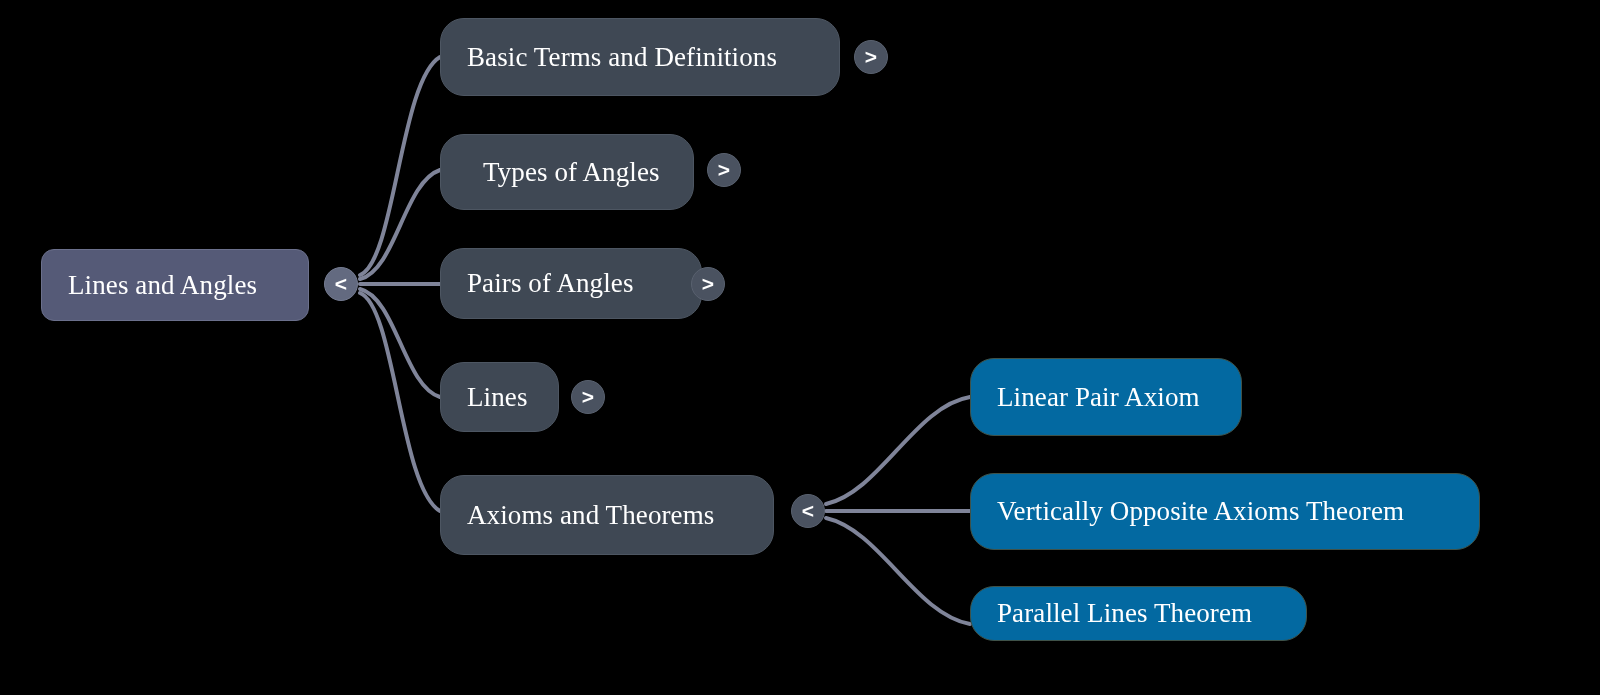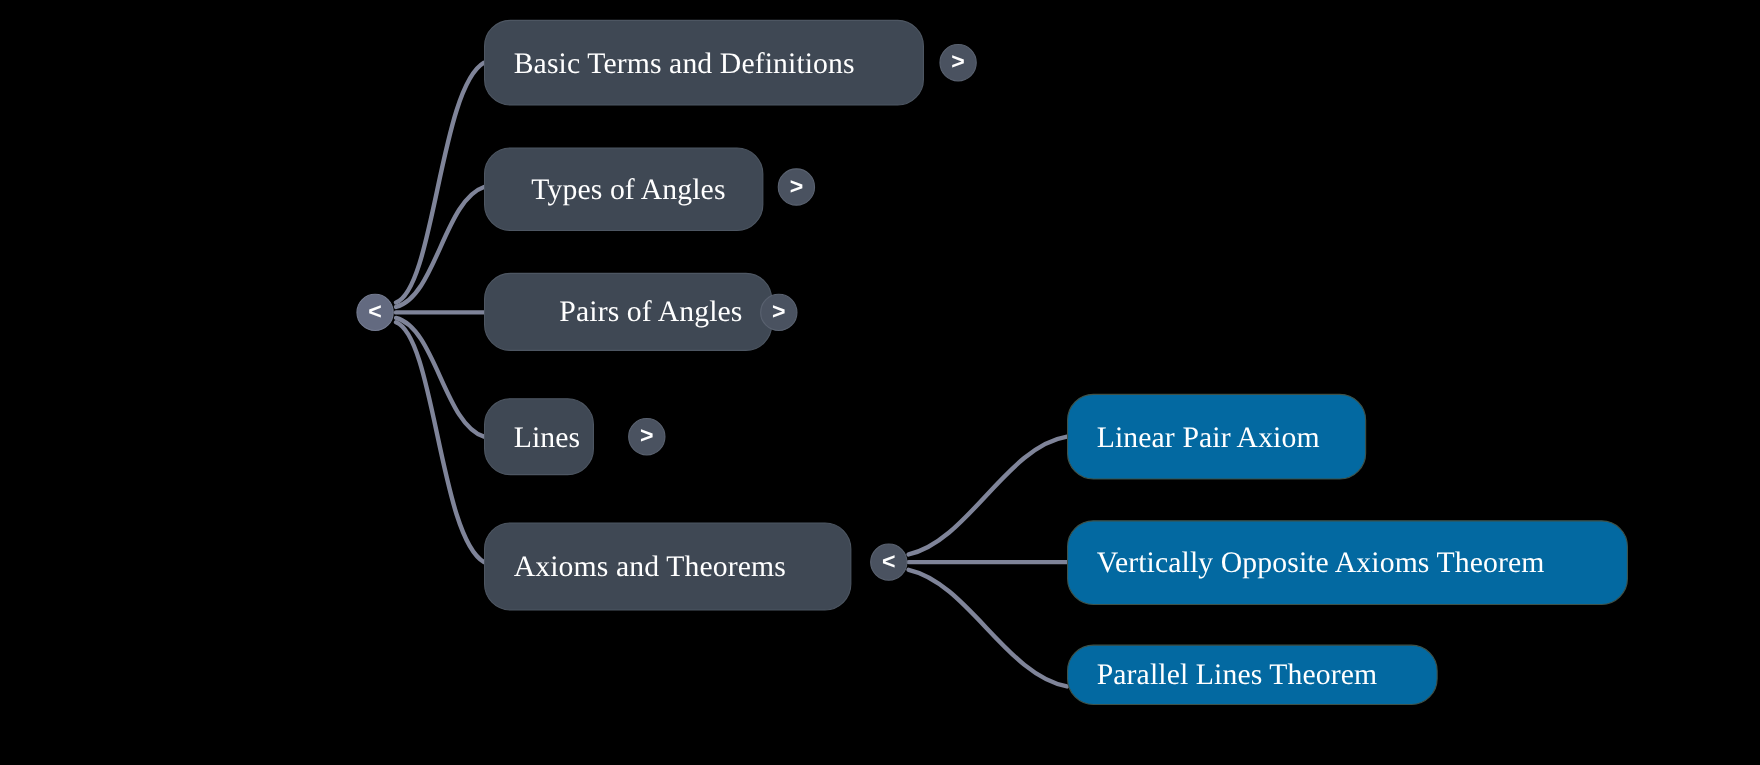--- a/index.html
+++ b/index.html
@@ -83,32 +83,35 @@
       <path d="M 360,275 C 395,262 400,80 440,57" fill="none" stroke="#7f8499" stroke-width="4" stroke-linecap="round"></path>
       <path d="M 360,279 C 396,270 404,182 440,170" fill="none" stroke="#7f8499" stroke-width="4" stroke-linecap="round"></path>
       <path d="M 360,284 C 396,284 404,284 440,284" fill="none" stroke="#7f8499" stroke-width="4" stroke-linecap="round"></path>
       <path d="M 360,289 C 396,298 404,386 440,397" fill="none" stroke="#7f8499" stroke-width="4" stroke-linecap="round"></path>
       <path d="M 360,293 C 395,306 400,488 440,511" fill="none" stroke="#7f8499" stroke-width="4" stroke-linecap="round"></path>
       <path d="M 826,504 C 880,492 915,406 970,397" fill="none" stroke="#7f8499" stroke-width="4" stroke-linecap="round"></path>
       <path d="M 826,511 C 880,511 915,511 970,511" fill="none" stroke="#7f8499" stroke-width="4" stroke-linecap="round"></path>
       <path d="M 826,518 C 880,530 915,614 970,624" fill="none" stroke="#7f8499" stroke-width="4" stroke-linecap="round"></path>
     </svg>
 
+  <div class="node root" id="node-root" style="left: 41px; top: 249px; width: 268px; height: 72px;">
+    <span>Lines and Angles</span>
+  </div>
 
   <div id="branch-nodes">
       <div class="node branch" style="left: 440px; top: 18px; width: 400px; height: 78px;">
         <span>Basic Terms and Definitions</span>
       </div>
       <div class="node branch" style="left: 440px; top: 134px; width: 254px; height: 76px; padding-left: 42px;">
         <span>Types of Angles</span>
       </div>
-      <div class="node branch" style="left: 440px; top: 248px; width: 262px; height: 71px; justify-content: flex-end;">
+      <div class="node branch" style="left: 440px; top: 248px; width: 262px; height: 71px;">
         <span>Pairs of Angles</span>
       </div>
-      <div class="node branch" style="left: 440px; top: 362px; width: 100px; height: 70px;">
+      <div class="node branch" style="left: 440px; top: 362px; width: 119px; height: 70px;">
         <span>Lines</span>
       </div>
       <div class="node branch" style="left: 440px; top: 475px; width: 334px; height: 80px;">
         <span>Axioms and Theorems</span>
       </div>
     </div>
   <div id="leaf-nodes">
       <div class="node leaf" style="left: 970px; top: 358px; width: 272px; height: 78px;">
         <span>Linear Pair Axiom</span>
       </div>

